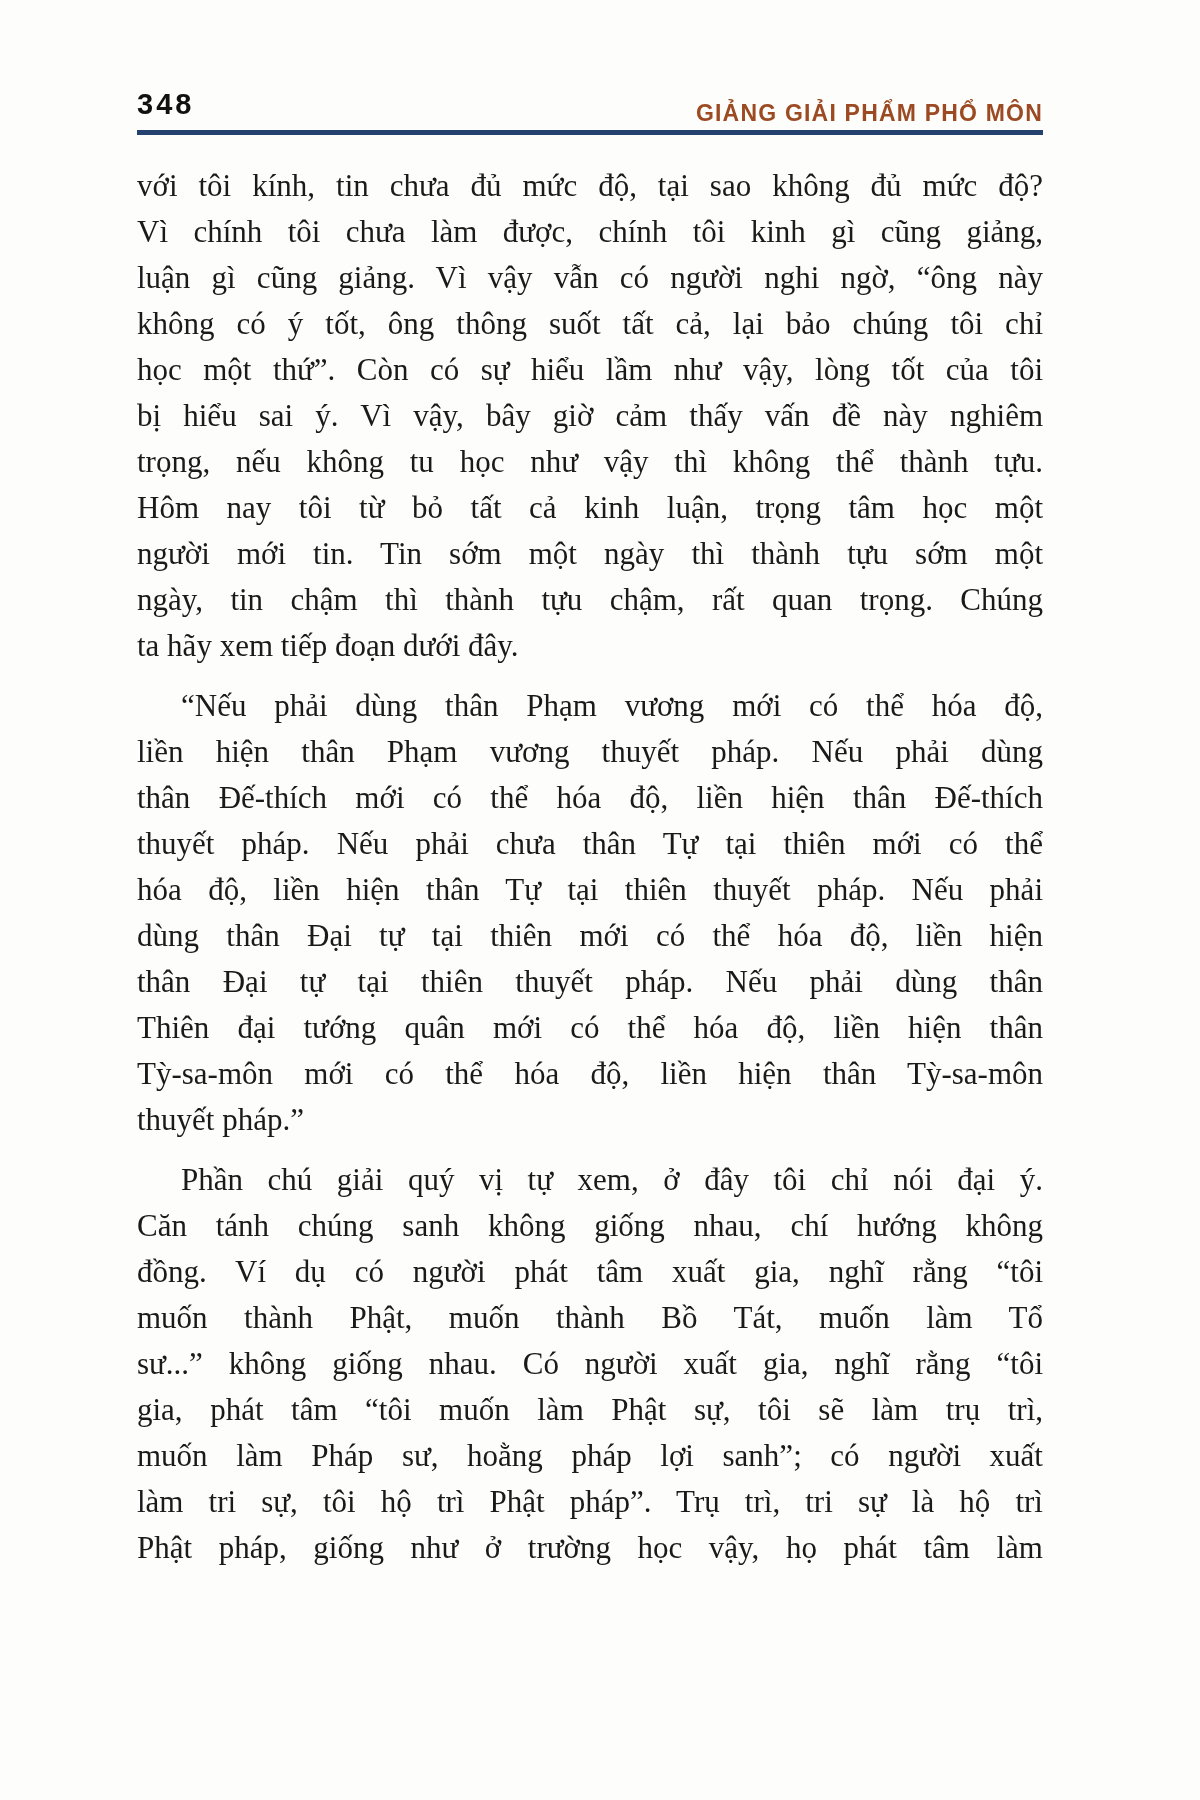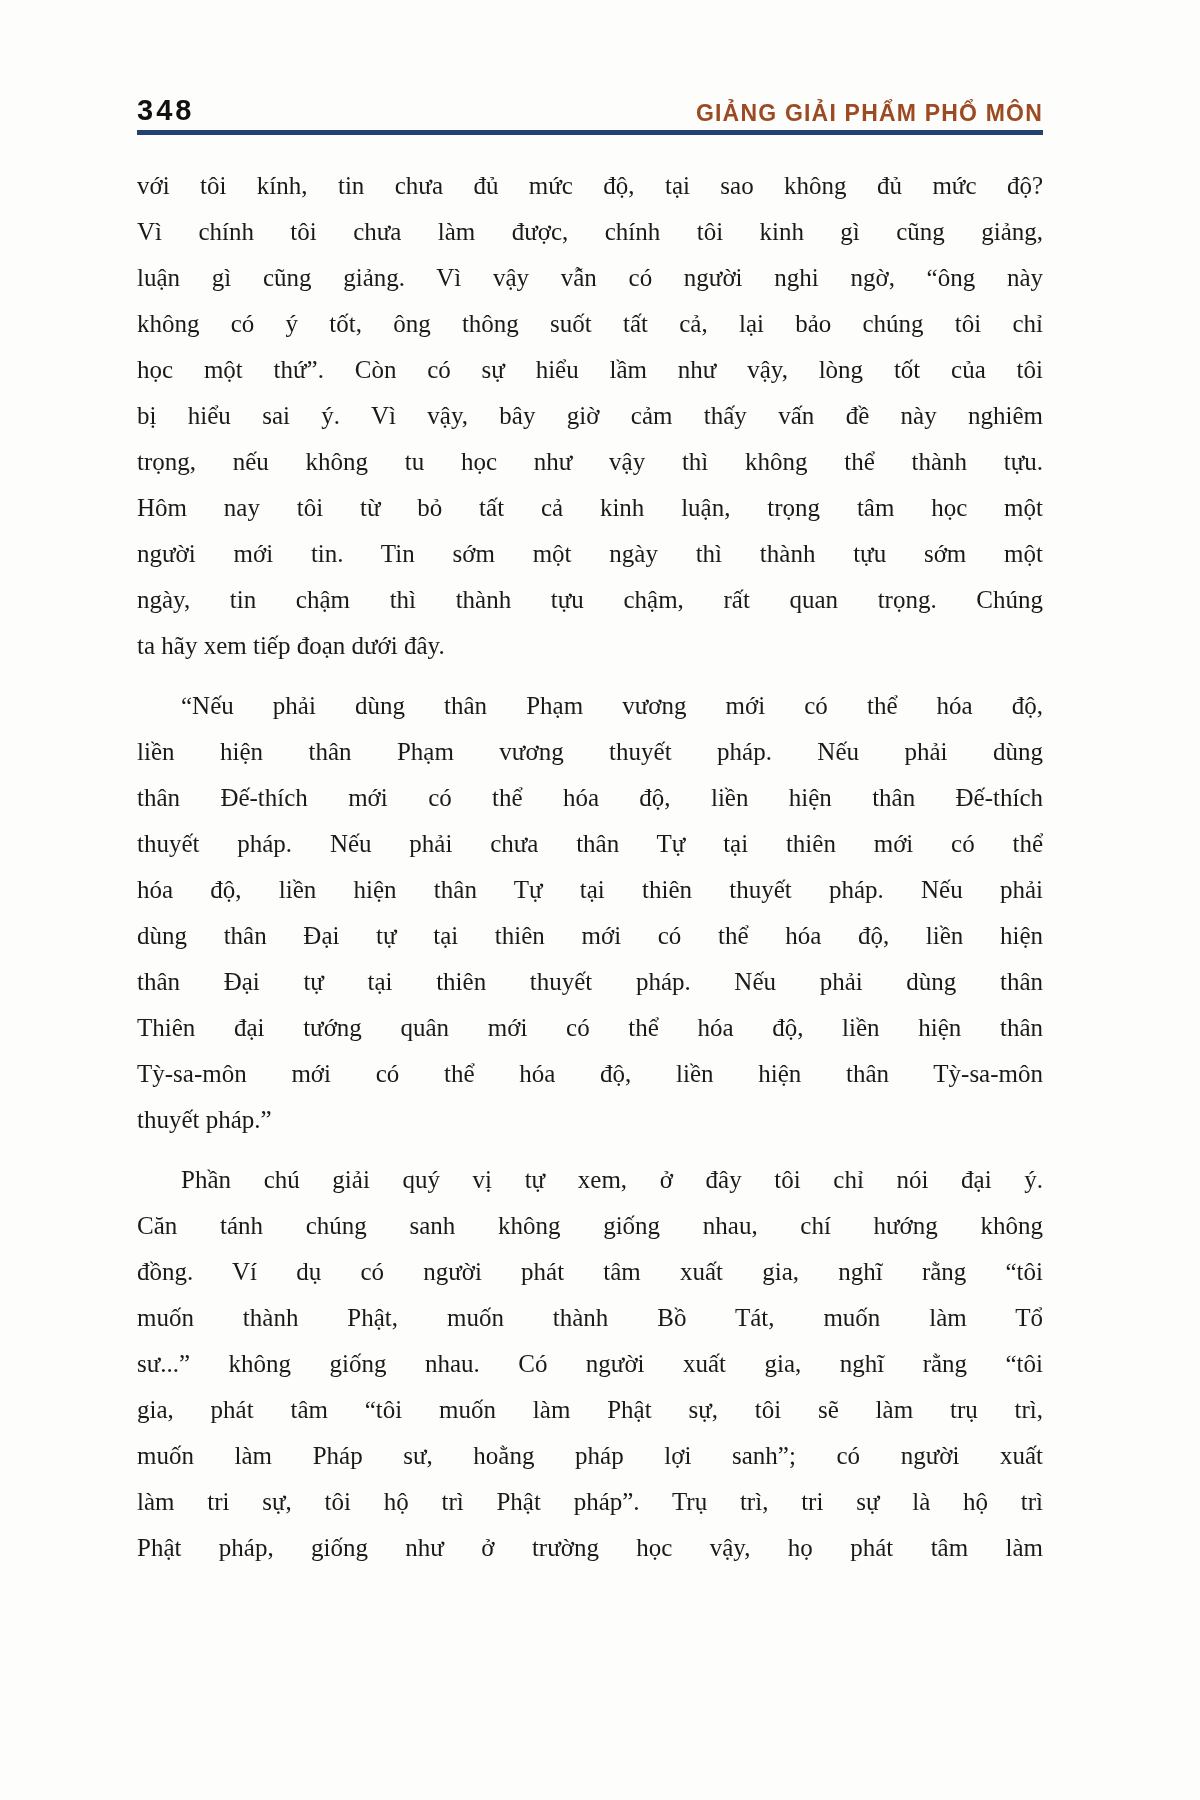--- a/index.html
+++ b/index.html
@@ -16,41 +16,41 @@
   }
   .page{
     position:relative;
     width:1200px;height:1800px;
     background:#fdfdfc;
     overflow:hidden;
   }
   .header{
     position:absolute;
     left:137px; width:906px; top:82px;
-    display:flex; justify-content:space-between; align-items:flex-end;
+    display:flex; justify-content:space-between; align-items:center;
     font-family:"Liberation Sans", sans-serif;
   }
   .page-num{
     font-weight:700; font-size:29px; letter-spacing:3px;
     color:var(--page-num);
   }
   .running-title{
     font-weight:700; font-size:23px; letter-spacing:1.2px;
     color:var(--running-title);
     margin-top:18px;
   }
   .rule{
     position:absolute;
     left:137px; width:906px; top:130px; height:5px;
     background:var(--rule);
   }
   .content{
     position:absolute;
     left:137px; width:906px; top:163px;
-    font-size:25px; line-height:46px;
+    font-size:31px; line-height:46px;
     color:var(--text);
   }
   .para{ margin:0 0 14px 0; }
   .line{
     text-align:justify;
     text-align-last:justify;
   }
   .line.end{ text-align-last:left; }
   .line.indent{ text-indent:44px; }
 </style>

